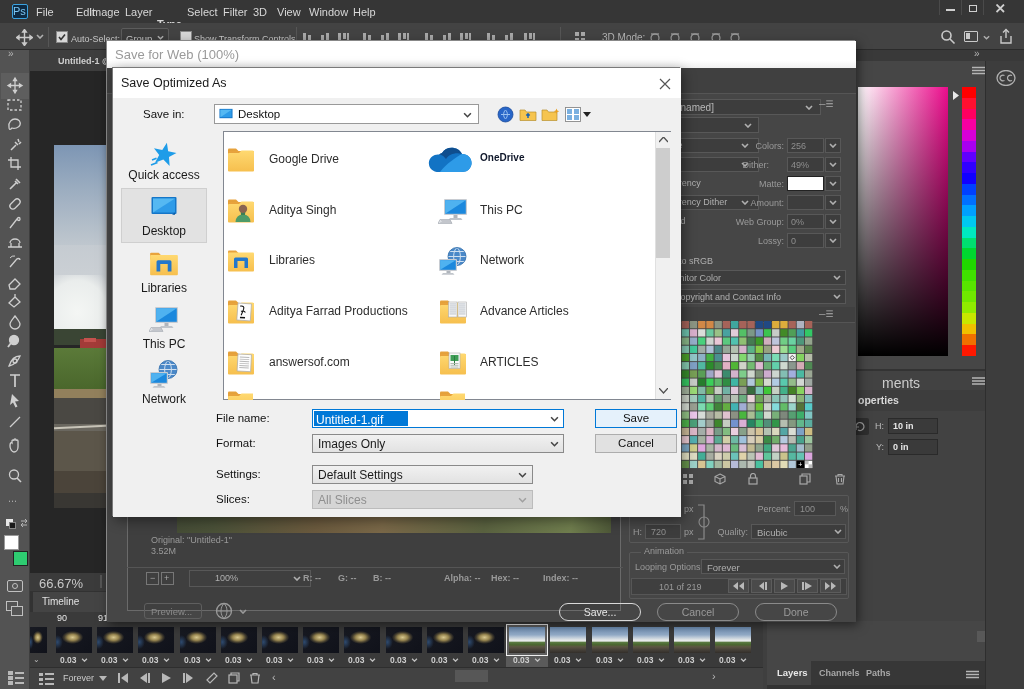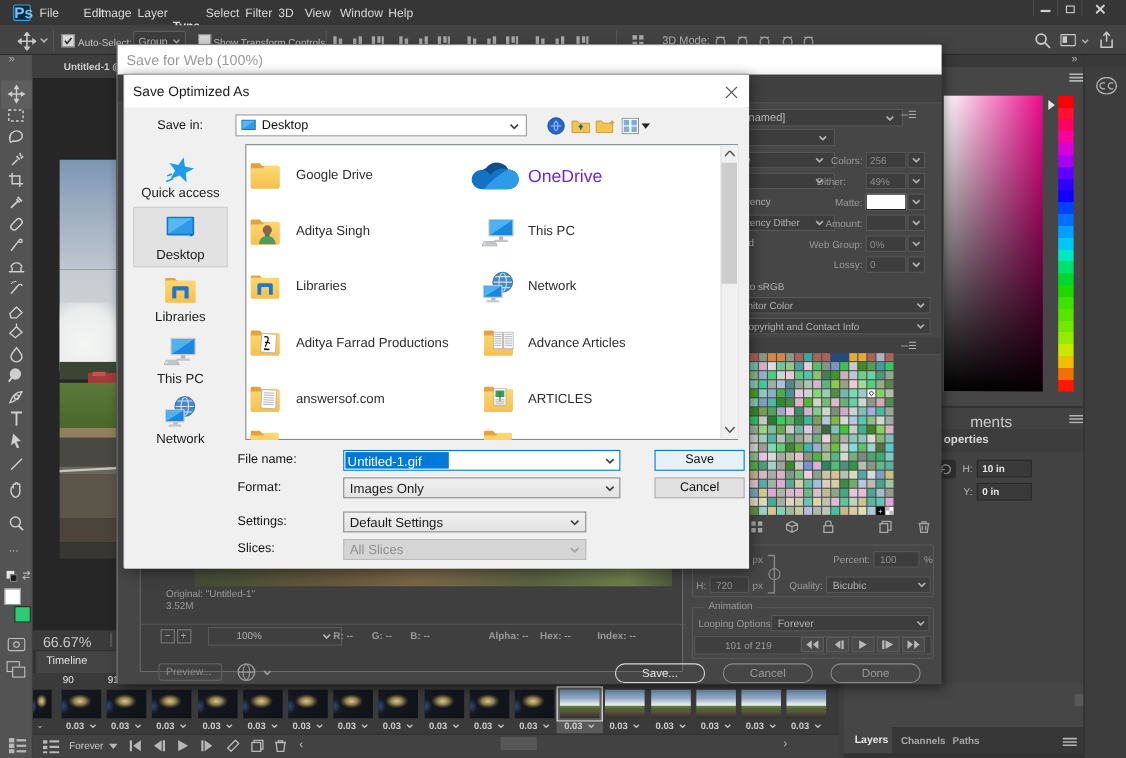--- a/index.html
+++ b/index.html
@@ -2,21 +2,21 @@
 <html><head><meta charset="utf-8">
 <style>
 html,body{margin:0;padding:0;}
 body{width:1024px;height:689px;overflow:hidden;position:relative;
  font-family:"Liberation Sans",sans-serif;background:#464646;}
 *{box-sizing:border-box;}
 .t{position:absolute;white-space:nowrap;}
 </style></head><body>
 <div style="position:absolute;left:0px;top:0px;width:1024px;height:23px;background:#363636;"></div>
 <div style="position:absolute;left:12px;top:4px;width:16px;height:15px;background:#0d2a43;border:1px solid #3ba2e0;border-radius:2px;">
-    <div style="font-size:14px;color:#7cc5f2;line-height:13px;font-weight:bold">Ps</div>
+    <div style="font-size:11px;color:#7cc5f2;line-height:13px;font-weight:normal">Ps</div>
   </div>
 <div class="t" style="left:36px;top:6px;font-size:11px;color:#d8d8d8;font-weight:normal;">File</div>
 <div class="t" style="left:62px;top:6px;font-size:11px;color:#d8d8d8;font-weight:normal;padding-left:14px;">Edit</div>
 <div class="t" style="left:89px;top:6px;font-size:11px;color:#d8d8d8;font-weight:normal;">Image</div>
 <div class="t" style="left:125px;top:6px;font-size:11px;color:#d8d8d8;font-weight:normal;">Layer</div>
 <div class="t" style="left:157px;top:6px;font-size:11px;color:#d8d8d8;font-weight:bold;margin-top:12px;">Type</div>
 <div class="t" style="left:187px;top:6px;font-size:11px;color:#d8d8d8;font-weight:normal;">Select</div>
 <div class="t" style="left:223px;top:6px;font-size:11px;color:#d8d8d8;font-weight:normal;">Filter</div>
 <div class="t" style="left:253px;top:6px;font-size:11px;color:#d8d8d8;font-weight:normal;">3D</div>
 <div class="t" style="left:277px;top:6px;font-size:11px;color:#d8d8d8;font-weight:normal;">View</div>
@@ -1205,21 +1205,21 @@
     <div style="position:absolute;left:110px;top:63px;width:448px;height:269px;background:#ffffff;border:1px solid #828790;"></div>
     <svg style="position:absolute;left:113px;top:77.0px" width="30" height="30" viewBox="0 0 30 30">
       <use href="#folder"></use>
     </svg>
     <div class="t" style="left:156px;top:84.0px;font-size:12px;color:#2d2d2d;font-weight:normal;">Google Drive</div>
     <svg style="position:absolute;left:315px;top:76.0px" width="44" height="31" viewBox="0 0 44 31">
       <path d="M14 9 C18 2 30 2 34 10 C42 10 46 18 42 24 C40 27 37 28 33 28 L11 28 C4 28 0 23 1 17.5 C2 13 6 10 11 10.5 Z" fill="#1273c4"></path>
       <path d="M14 9 C18 2 30 2 34 10 C28 8 21 10 18 15 C15 11 12 10.5 11 10.5 C12 9.8 13 9.2 14 9 Z" fill="#0f4e8e"></path>
       <path d="M34 10 C42 10 46 18 42 24 C40 27 37 28 33 28 L12 28 C18 20 28 13 34 10 Z" fill="#2e9be8"></path>
     </svg>
-    <div class="t" style="left:367px;top:84.0px;font-size:16px;color:#6d28d9;font-weight:normal;">OneDrive</div>
+    <div class="t" style="left:367px;top:84.0px;font-size:10px;color:#0f172a;font-weight:bold;">OneDrive</div>
     <svg style="position:absolute;left:113px;top:127.69999999999999px" width="30" height="30" viewBox="0 0 30 30">
       <use href="#folder"></use>
       <circle cx="17" cy="13" r="4.2" fill="#8a6450"></circle>
       <path d="M9.5 26 Q10 18.5 17 18.5 Q24 18.5 24.5 26 Z" fill="#4e9b68"></path>
       <path d="M14.8 16.2 a4 4 0 0 0 4.4 0 L19 19 L15 19 Z" fill="#3e7e54"></path>
     </svg>
     <div class="t" style="left:156px;top:134.7px;font-size:12px;color:#2d2d2d;font-weight:normal;">Aditya Singh</div>
     <svg style="position:absolute;left:325px;top:127.69999999999999px" width="30" height="30" viewBox="0 0 30 30">
       <rect x="6" y="3" width="23" height="16" rx="1" fill="#c8ccd2"></rect>
       <rect x="7.2" y="4.2" width="20.6" height="13.6" fill="#1b88dd"></rect>

